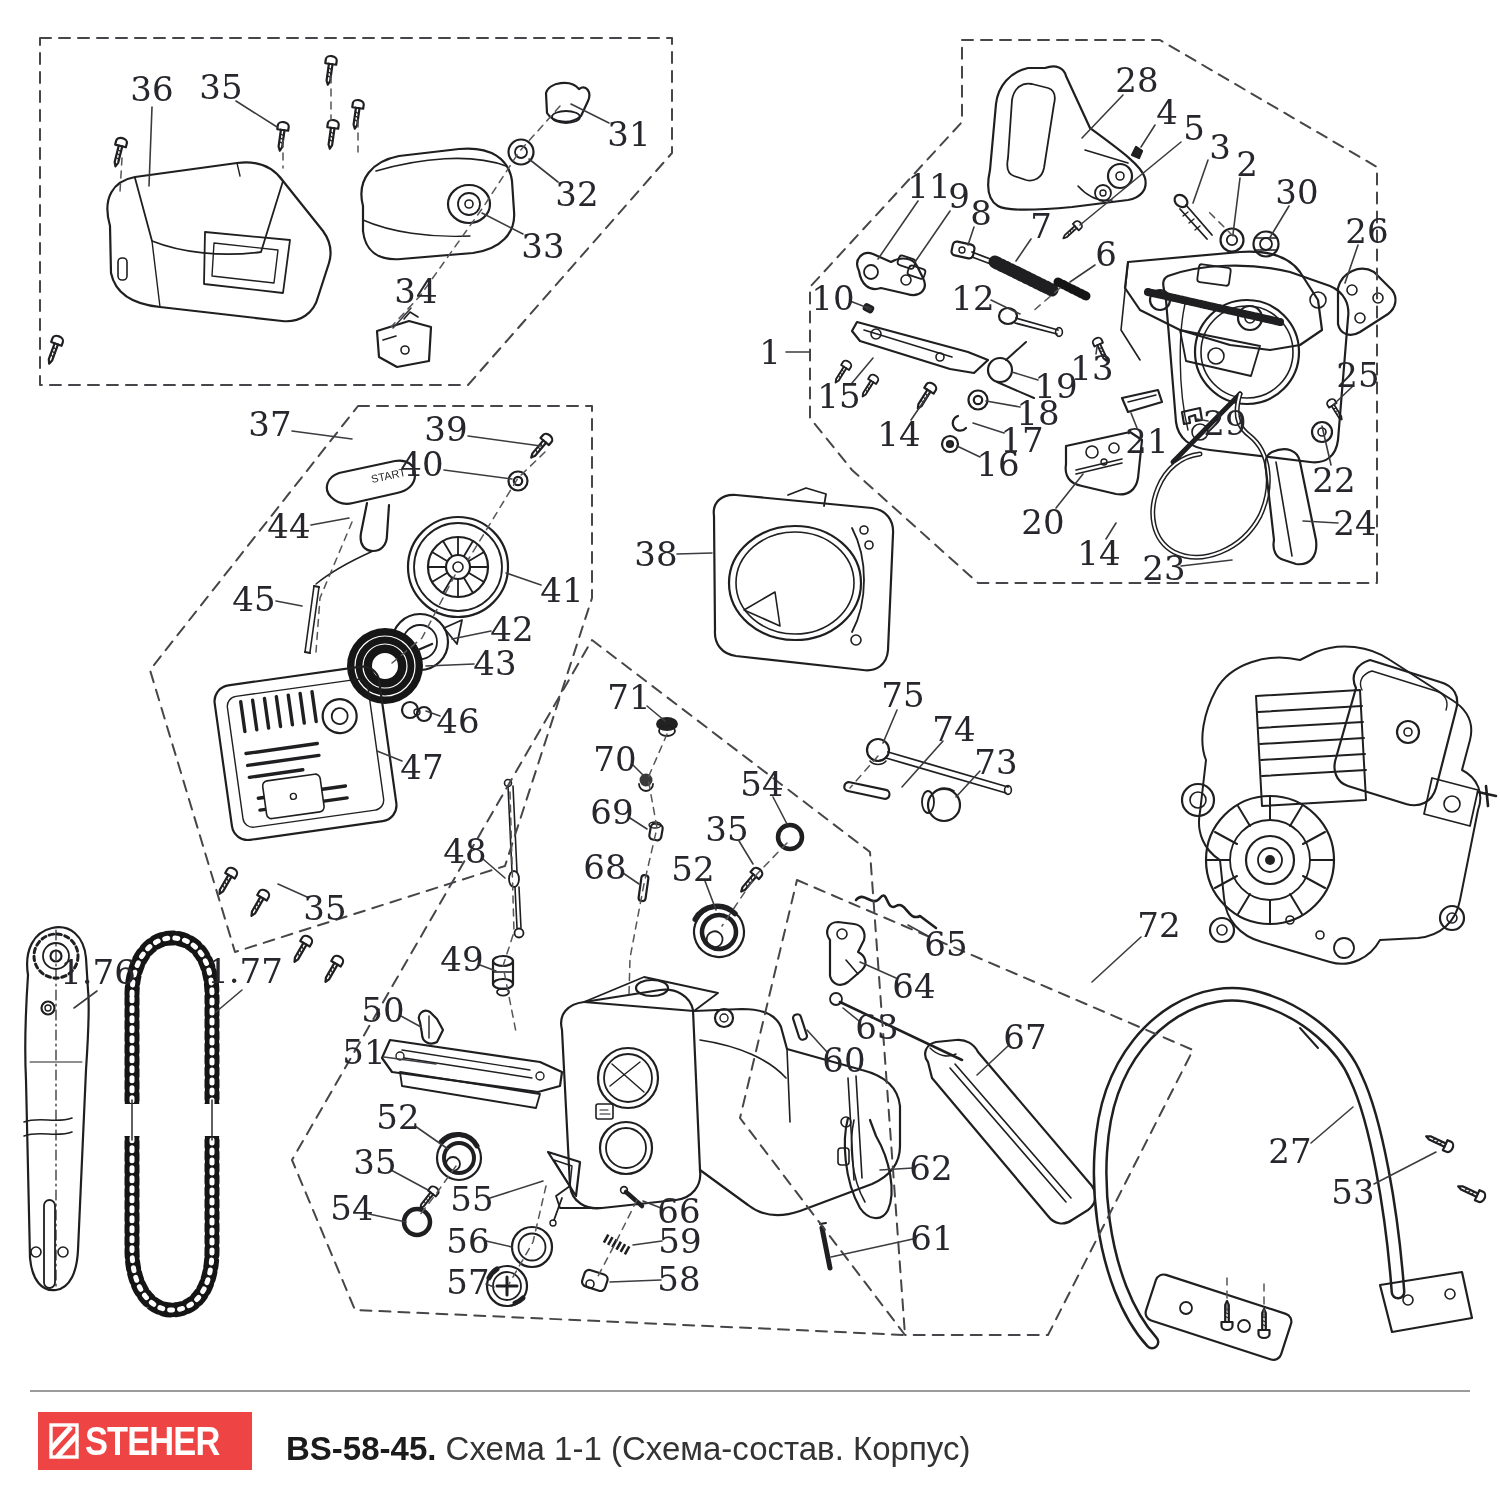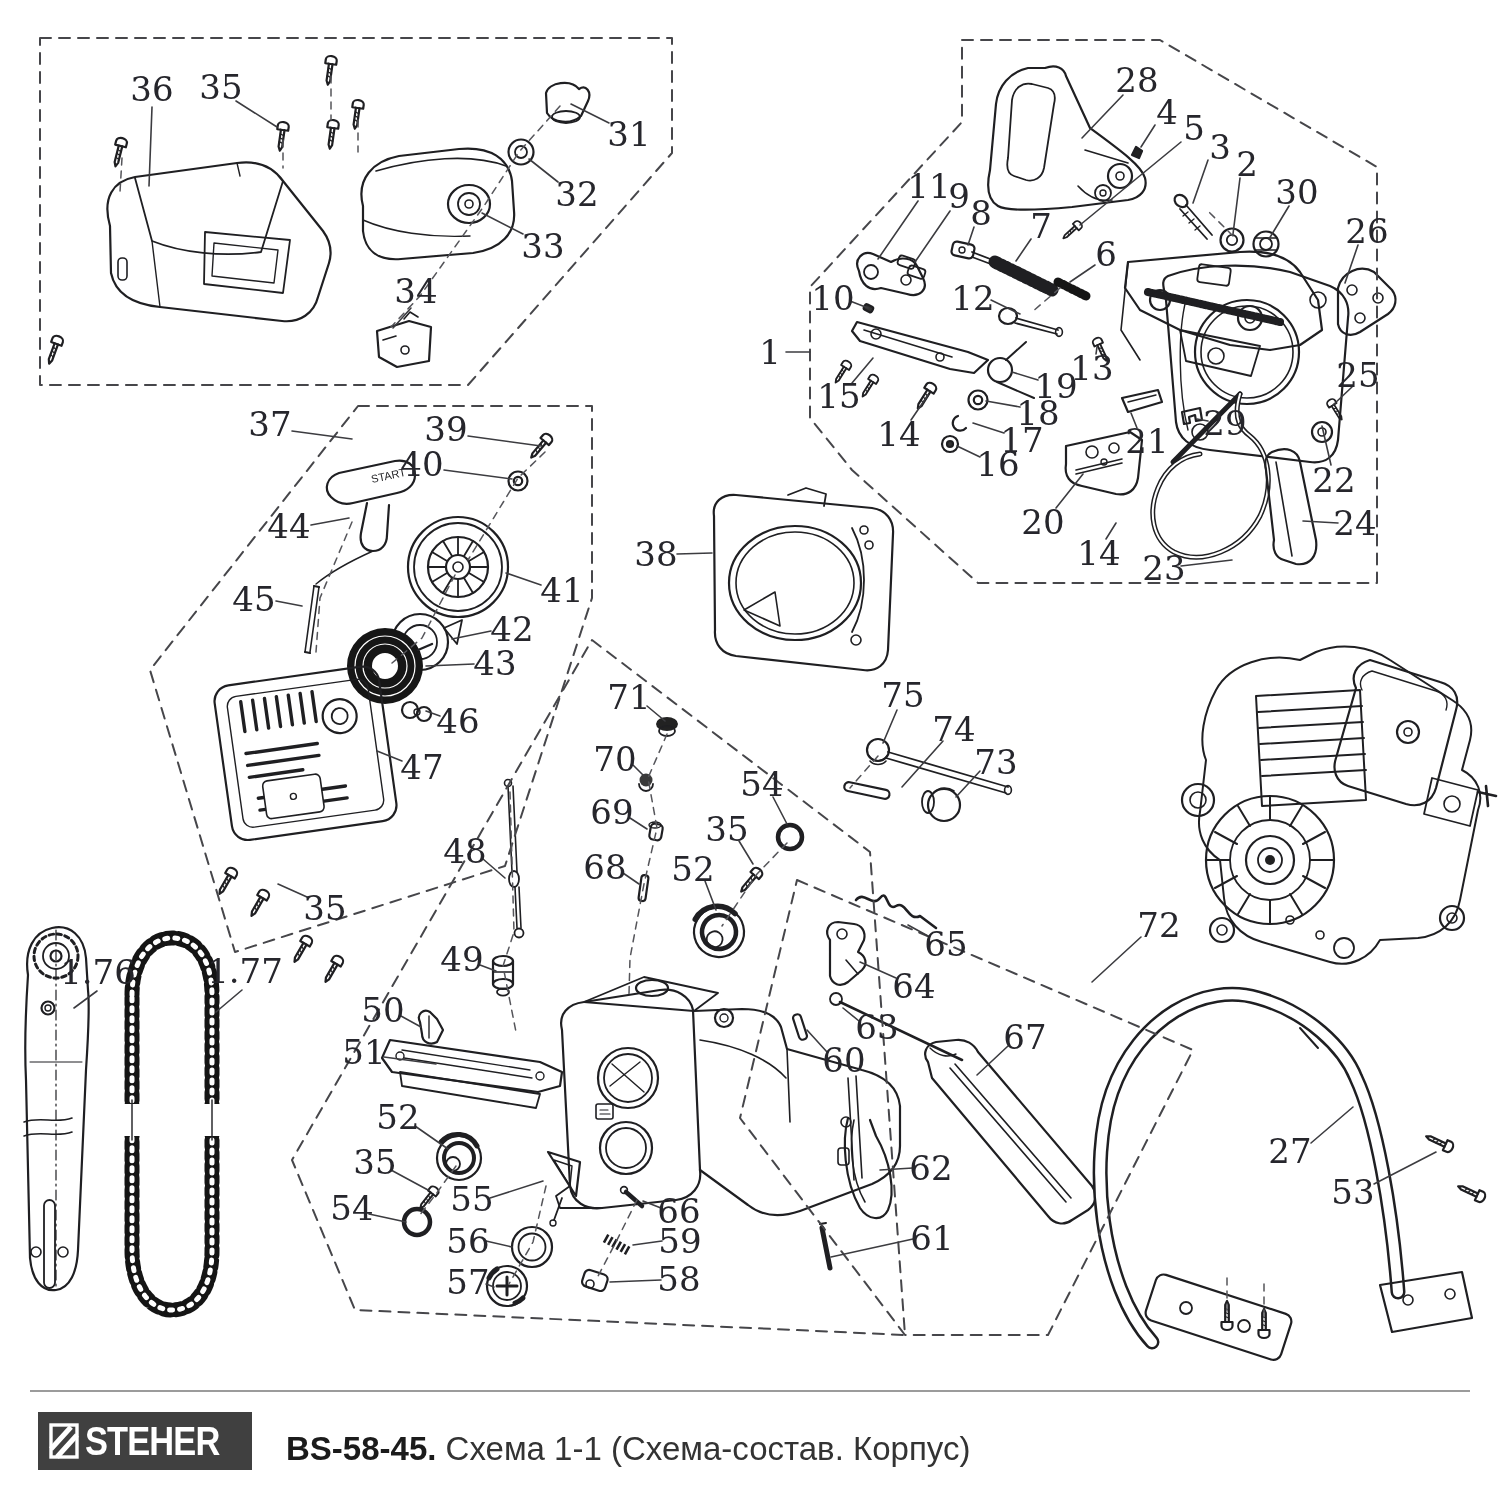--- a/index.html
+++ b/index.html
@@ -3,21 +3,21 @@
 <meta charset="utf-8">
 <style>
   html,body{margin:0;padding:0;background:#fff;}
   body{width:1500px;height:1500px;position:relative;font-family:"Liberation Sans",sans-serif;}
   #stage{position:absolute;left:0;top:0;width:1500px;height:1390px;}
   svg text.callout{font-family:"DejaVu Serif","Liberation Serif",serif;font-size:34px;}
   
   #footer{position:absolute;left:0;top:1390px;width:1500px;height:110px;}
   #footer .rule{position:absolute;left:30px;right:30px;top:0;border-top:2px solid #9b9b9b;}
   #footer .row{position:absolute;left:38px;top:22px;display:flex;align-items:center;gap:34px;}
-  .logo{width:214px;height:58px;background:#404040;display:flex;align-items:center;justify-content:center;gap:6px;}
+  .logo{width:214px;height:58px;background:#ef4444;display:flex;align-items:center;justify-content:center;gap:6px;}
   .logo .brand{color:#fff;font-weight:700;font-size:40px;letter-spacing:-1px;transform:scaleX(.86);transform-origin:left center;}
   .cap{font-size:33px;color:#1b1b1b;white-space:nowrap;margin-top:16px;}
   .cap b{font-weight:700;}
   .cap .scheme{font-weight:400;color:#333;}
 </style>
 </head>
 <body>
 
 <div id="stage">
 <svg id="art" viewBox="0 0 1500 1390" width="1500" height="1390" xmlns="http://www.w3.org/2000/svg" fill="none" stroke="#1f1f22" stroke-width="2.2" stroke-linecap="round" stroke-linejoin="round">

